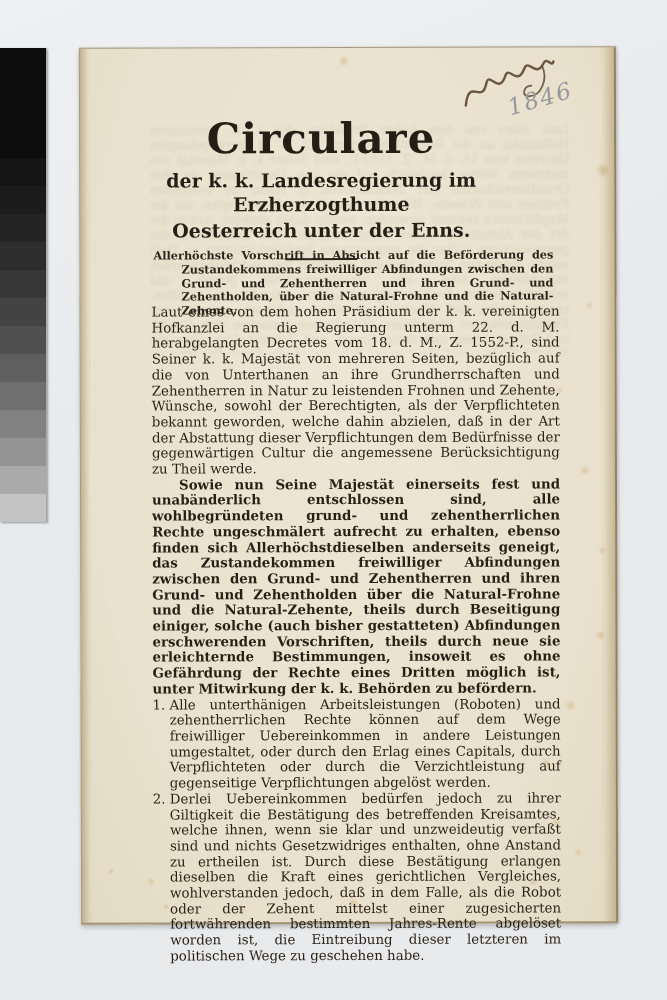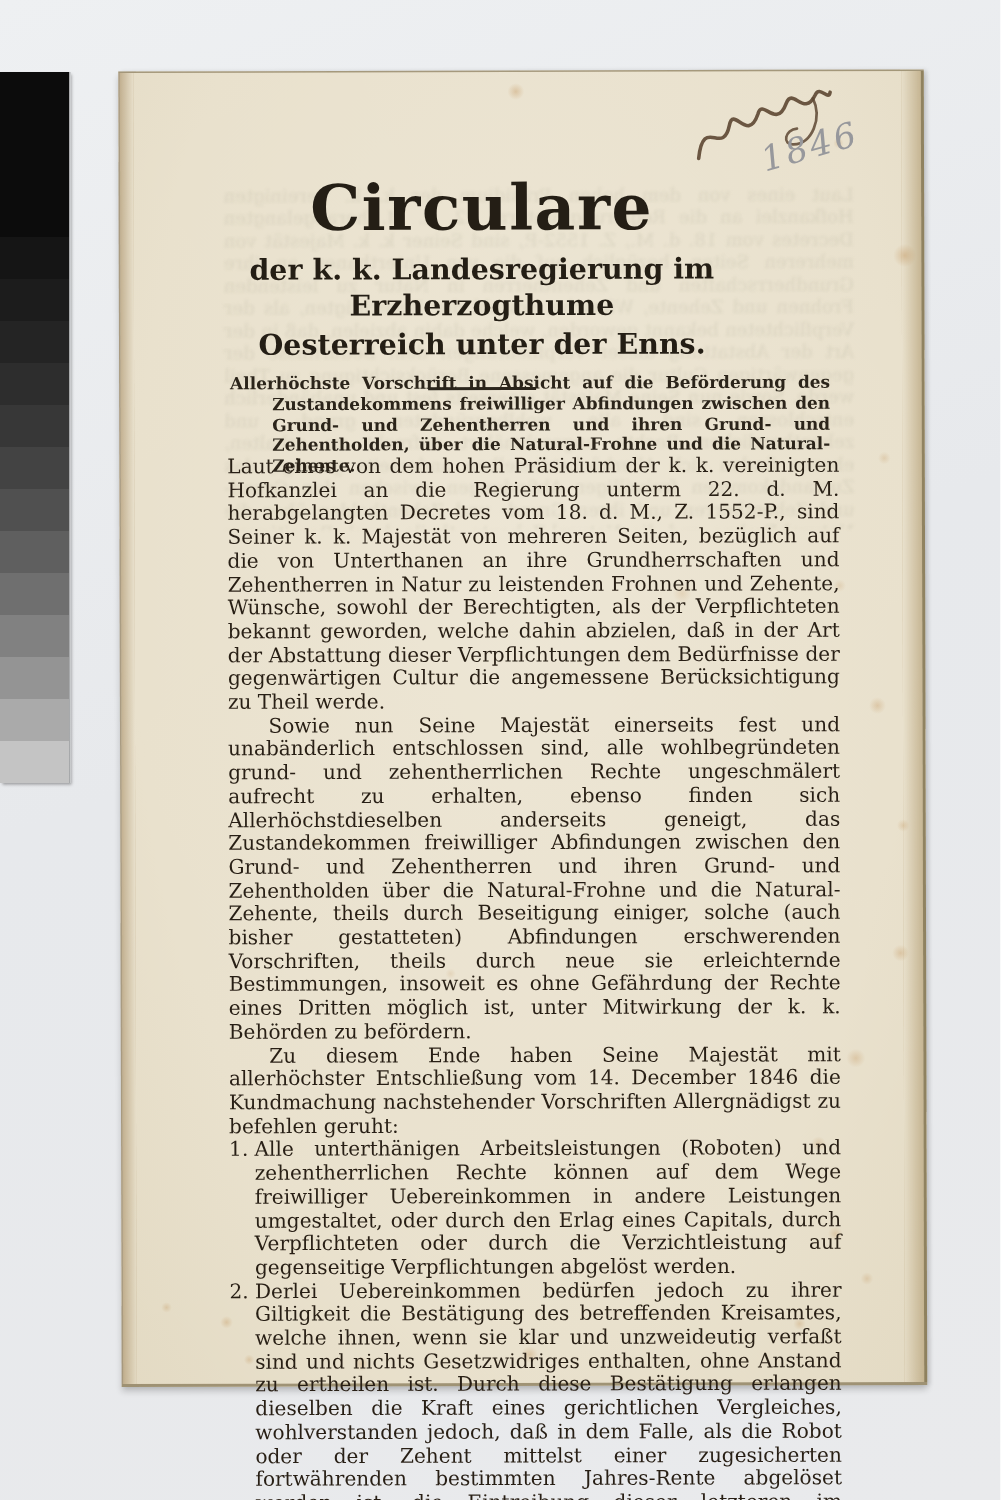--- a/index.html
+++ b/index.html
@@ -75,21 +75,21 @@
 
   
   .summary{position:absolute;left:74px;top:201px;width:372px;
            font-size:11.3px;line-height:13.8px;font-weight:700;color:#2b241a;
            text-align:justify;padding-left:28px;text-indent:-28px;}
 
   
   .bodytext{position:absolute;left:72px;top:256px;width:408px;
             font-size:13.4px;line-height:15.7px;color:#281f15;text-align:justify;}
   .bodytext p{margin:0;}
-  .bodytext p.indent{text-indent:27px;}
+  .bodytext p.indent{text-indent:27px;font-weight:bold;}
   .list-item{position:relative;padding-left:17px;}
   .list-item .num{position:absolute;left:0;top:0;}
 </style>
 </head>
 <body>
 
 <div class="stage">
 
   <div class="wedge" id="wedge">
       <div class="step" style="height: 110px; background: rgb(12, 12, 12);"></div>
@@ -126,21 +126,20 @@
       <p class="subtitle">der k. k. Landesregierung im Erzherzogthume</p>
       <p class="subtitle" style="margin-top:2px">Oesterreich unter der Enns.</p>
       <div class="rule"></div>
     </div>
 
     <div class="summary">Allerhöchste Vorschrift in Absicht auf die Beförderung des Zustandekommens freiwilliger Abfindungen zwischen den Grund- und Zehentherren und ihren Grund- und Zehentholden, über die Natural-Frohne und die Natural-Zehente.</div>
 
     <div class="bodytext">
       <p>Laut eines von dem hohen Präsidium der k. k. vereinigten Hofkanzlei an die Regierung unterm 22. d. M. herabgelangten Decretes vom 18. d. M., Z. 1552-P., sind Seiner k. k. Majestät von mehreren Seiten, bezüglich auf die von Unterthanen an ihre Grundherrschaften und Zehentherren in Natur zu leistenden Frohnen und Zehente, Wünsche, sowohl der Berechtigten, als der Verpflichteten bekannt geworden, welche dahin abzielen, daß in der Art der Abstattung dieser Verpflichtungen dem Bedürfnisse der gegenwärtigen Cultur die angemessene Berücksichtigung zu Theil werde.</p>
       <p class="indent">Sowie nun Seine Majestät einerseits fest und unabänderlich entschlossen sind, alle wohlbegründeten grund- und zehentherrlichen Rechte ungeschmälert aufrecht zu erhalten, ebenso finden sich Allerhöchstdieselben anderseits geneigt, das Zustandekommen freiwilliger Abfindungen zwischen den Grund- und Zehentherren und ihren Grund- und Zehentholden über die Natural-Frohne und die Natural-Zehente, theils durch Beseitigung einiger, solche (auch bisher gestatteten) Abfindungen erschwerenden Vorschriften, theils durch neue sie erleichternde Bestimmungen, insoweit es ohne Gefährdung der Rechte eines Dritten möglich ist, unter Mitwirkung der k. k. Behörden zu befördern.</p>
-      <p class="indent">Zu diesem Ende haben Seine Majestät mit allerhöchster Entschließung vom 14. December 1846 die Kundmachung nachstehender Vorschriften Allergnädigst zu befehlen geruht:</p>
 
       <div class="list-item">
         <span class="num">1.</span>
         <span>Alle unterthänigen Arbeitsleistungen (Roboten) und zehentherrlichen Rechte können auf dem Wege freiwilliger Uebereinkommen in andere Leistungen umgestaltet, oder durch den Erlag eines Capitals, durch Verpflichteten oder durch die Verzichtleistung auf gegenseitige Verpflichtungen abgelöst werden.</span>
       </div>
       <div class="list-item">
         <span class="num">2.</span>
         <span>Derlei Uebereinkommen bedürfen jedoch zu ihrer Giltigkeit die Bestätigung des betreffenden Kreisamtes, welche ihnen, wenn sie klar und unzweideutig verfaßt sind und nichts Gesetzwidriges enthalten, ohne Anstand zu ertheilen ist. Durch diese Bestätigung erlangen dieselben die Kraft eines gerichtlichen Vergleiches, wohlverstanden jedoch, daß in dem Falle, als die Robot oder der Zehent mittelst einer zugesicherten fortwährenden bestimmten Jahres-Rente abgelöset worden ist, die Eintreibung dieser letzteren im politischen Wege zu geschehen habe.</span>
       </div>
     </div>

